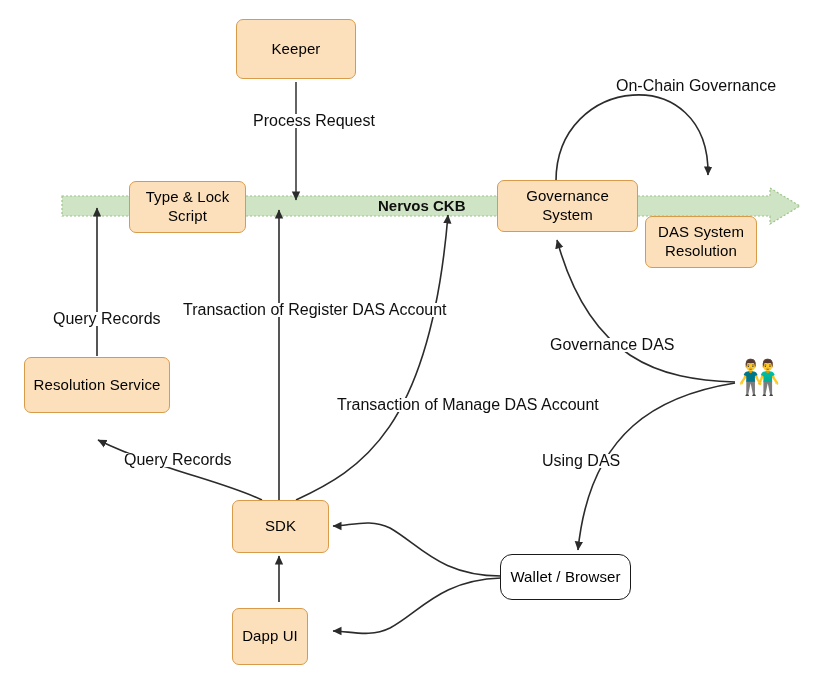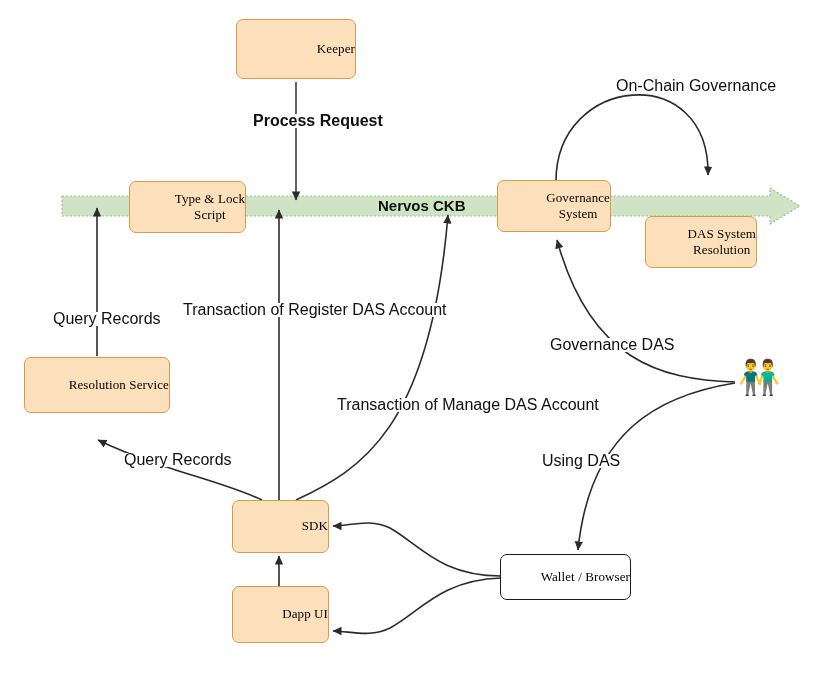--- a/index.html
+++ b/index.html
@@ -23,28 +23,27 @@
     top: 0;
     width: 820px;
     height: 683px;
     pointer-events: none;
   }
   .node {
     position: absolute;
     box-sizing: border-box;
     display: flex;
     align-items: center;
-    justify-content: flex-end;
+    justify-content: center;
     text-align: center;
     border-radius: 7px;
-    font-size: 13px;
+    font-size: 15px;
     line-height: 1.25;
     color: #000000;
     letter-spacing: 0.1px;
-    font-family: Liberation Serif, serif;
   }
   .node.orange {
     background: #fce0bb;
     border: 1.6px solid #d79b49;
   }
   .node.white {
     background: #ffffff;
     border: 1.6px solid #1a1a1a;
   }
   .edge-label {
@@ -113,21 +112,21 @@
     <span>Keeper</span>
   </div>
 
   <div class="node orange" style="left:129px; top:181px; width:117px; height:52px;">
     <span>
       <span>Type &amp; Lock</span><br>
       <span>Script</span>
     </span>
   </div>
 
-  <div class="node orange" style="left:497px; top:180px; width:114px; height:52px;">
+  <div class="node orange" style="left:497px; top:180px; width:141px; height:52px;">
     <span>
       <span>Governance</span><br>
       <span>System</span>
     </span>
   </div>
 
   <div class="node orange" style="left:645px; top:180px; width:112px; height:52px;margin-top:36px;">
     <span>
       <span>DAS System</span><br>
       <span>Resolution</span>
@@ -135,35 +134,35 @@
   </div>
 
   <div class="node orange" style="left:24px; top:357px; width:146px; height:56px;">
     <span>Resolution Service</span>
   </div>
 
   <div class="node orange" style="left:232px; top:500px; width:97px; height:53px;">
     <span>SDK</span>
   </div>
 
-  <div class="node orange" style="left:232px; top:586px; width:97px; height:57px;">
+  <div class="node orange" style="left:232px; top:608px; width:76px; height:57px;">
     <span>Dapp UI</span>
   </div>
 
-  <div class="node white" style="left:500px; top:554px; width:131px; height:46px;">
+  <div class="node white" style="left:500px; top:554px; width:131px; height:46px;border-radius:12px;">
     <span>Wallet / Browser</span>
   </div>
 
   <div class="emoji-actor" style="left:738px; top:360px;">
     <span>👬</span>
   </div>
 
   <div class="chain-label" style="left:378px; top:197px;font-weight:bold;">Nervos CKB</div>
 
-  <div class="edge-label" style="left:251px; top:114px;font-weight:bold;">Process Request</div>
+  <div class="edge-label" style="left:251px; top:114px;">Process Request</div>
 
   <div class="edge-label" style="left:614px; top:79px;">On-Chain Governance</div>
 
   <div class="edge-label" style="left:51px; top:312px;">Query Records</div>
 
   <div class="edge-label" style="left:181px; top:303px;">Transaction of Register DAS Account</div>
 
   <div class="edge-label" style="left:335px; top:398px;text-align:right;">Transaction of Manage DAS Account</div>
 
   <div class="edge-label" style="left:548px; top:338px;">Governance DAS</div>

